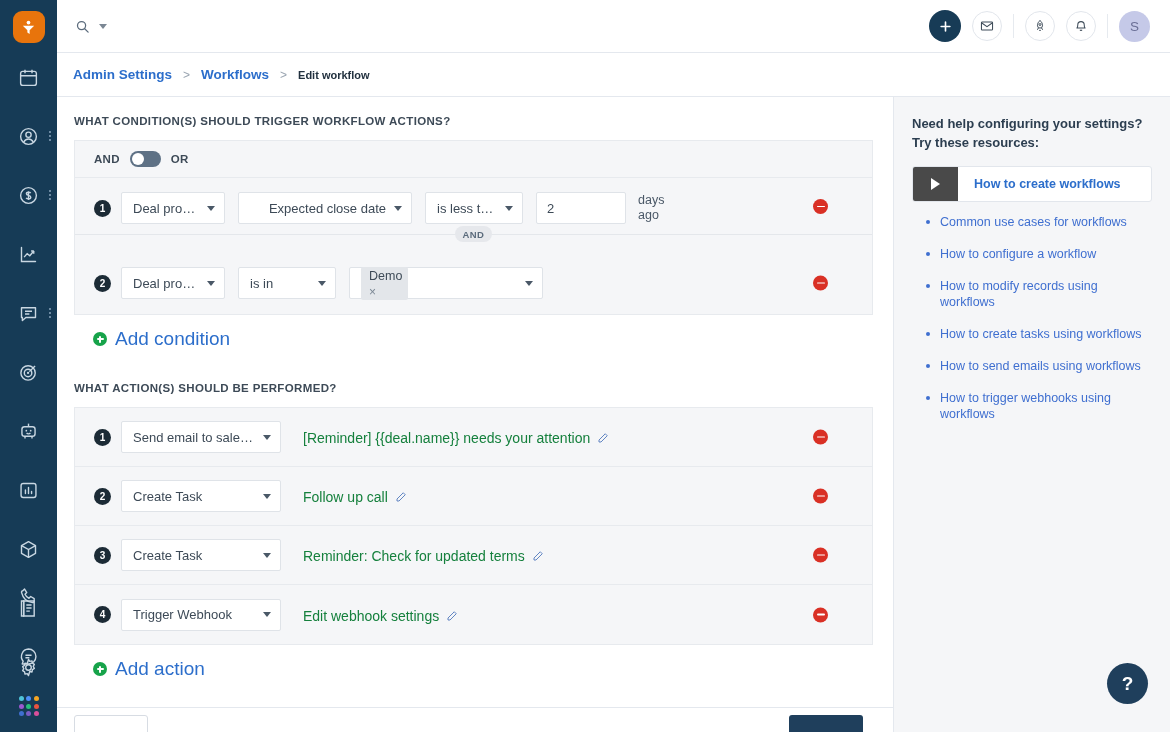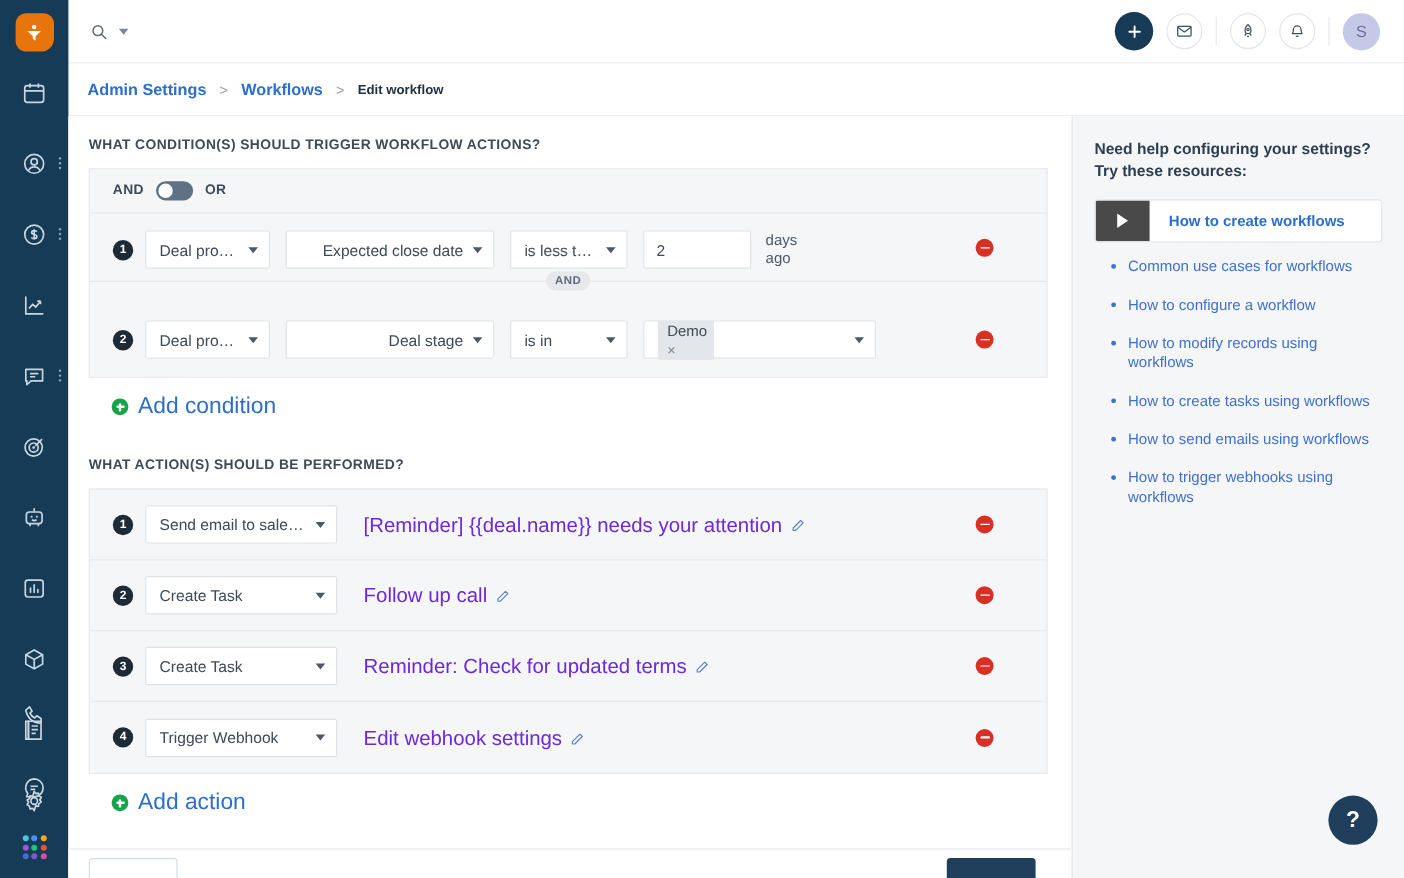--- a/index.html
+++ b/index.html
@@ -191,21 +191,21 @@
   .add-link .t { color: #2c6ecb; font-size: 19px; }
 
   .act-card { border: 1px solid #e7eaee; background: #f5f6f8; }
   .act-row {
     display: flex; align-items: center; padding: 0 0 0 19px;
     height: 59px; position: relative; border-bottom: 1px solid #e7eaee;
   }
   .act-row:last-child { border-bottom: none; }
   .w-act { width: 160px; flex: 0 0 160px; }
   .act-link {
-    margin-left: 22px; color: #6d28d9; font-size: 17px;
+    margin-left: 22px; color: #15803d; font-size: 14px;
     display: flex; align-items: center; gap: 7px; cursor: pointer;
     position: relative; top: 1px;
   }
   .pencil { color: #5a7fc0; display: block; }
   .rm-act { right: 44px; top: 50%; transform: translateY(-50%); }
 
   
   .footer-bar {
     position: absolute; left: 0; right: 0; bottom: 0; height: 25px;
     background: #fff; border-top: 1px solid #e4e8ee;
@@ -473,24 +473,20 @@
               <span class="pill">AND</span>
             </div>
           </div>
 
           <div class="cond-row">
             <span class="badge-num">2</span>
             <div class="sel w-prop">
               <span class="lbl">Deal property</span>
               <span class="caret"></span>
             </div>
-            <div class="sel w-field">
-              <span class="lbl">Deal stage</span>
-              <span class="caret"></span>
-            </div>
             <div class="sel w-op">
               <span class="lbl">is in</span>
               <span class="caret"></span>
             </div>
             <div class="sel w-multi">
               <span class="lbl" style="flex:1">
                 <span class="chip">
                   <span>Demo</span>
                   <span class="x">×</span>
                 </span>

